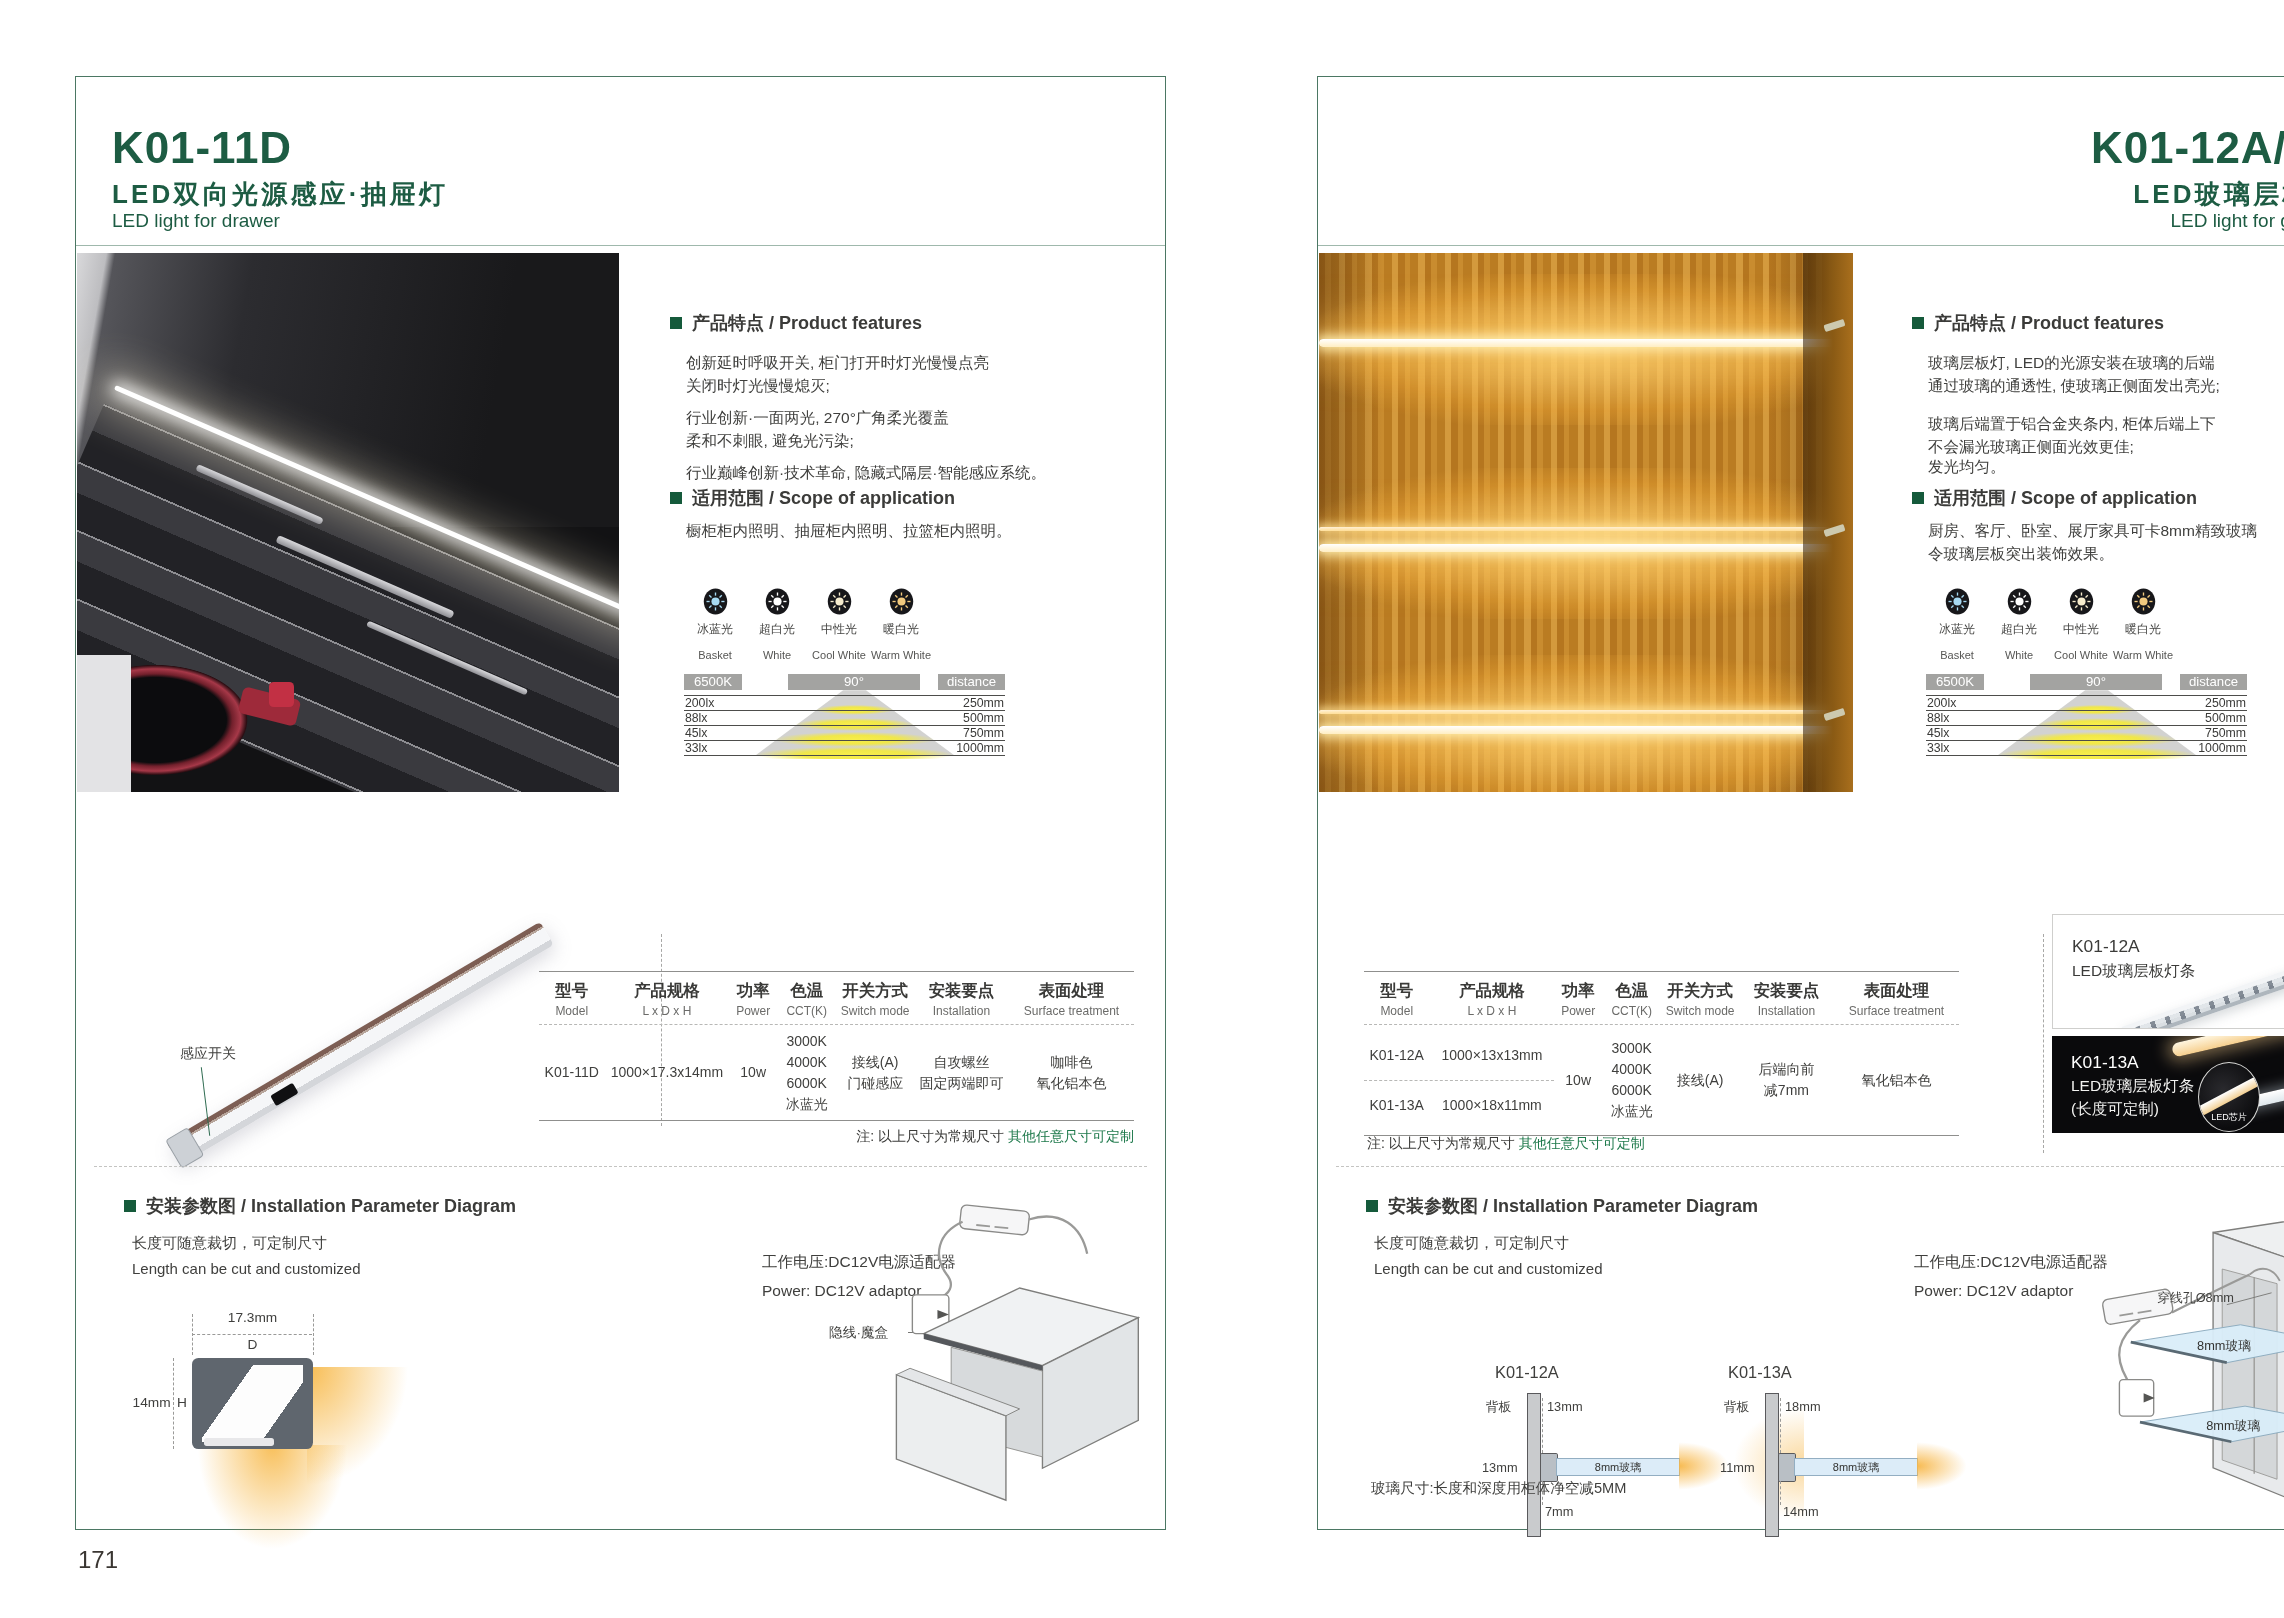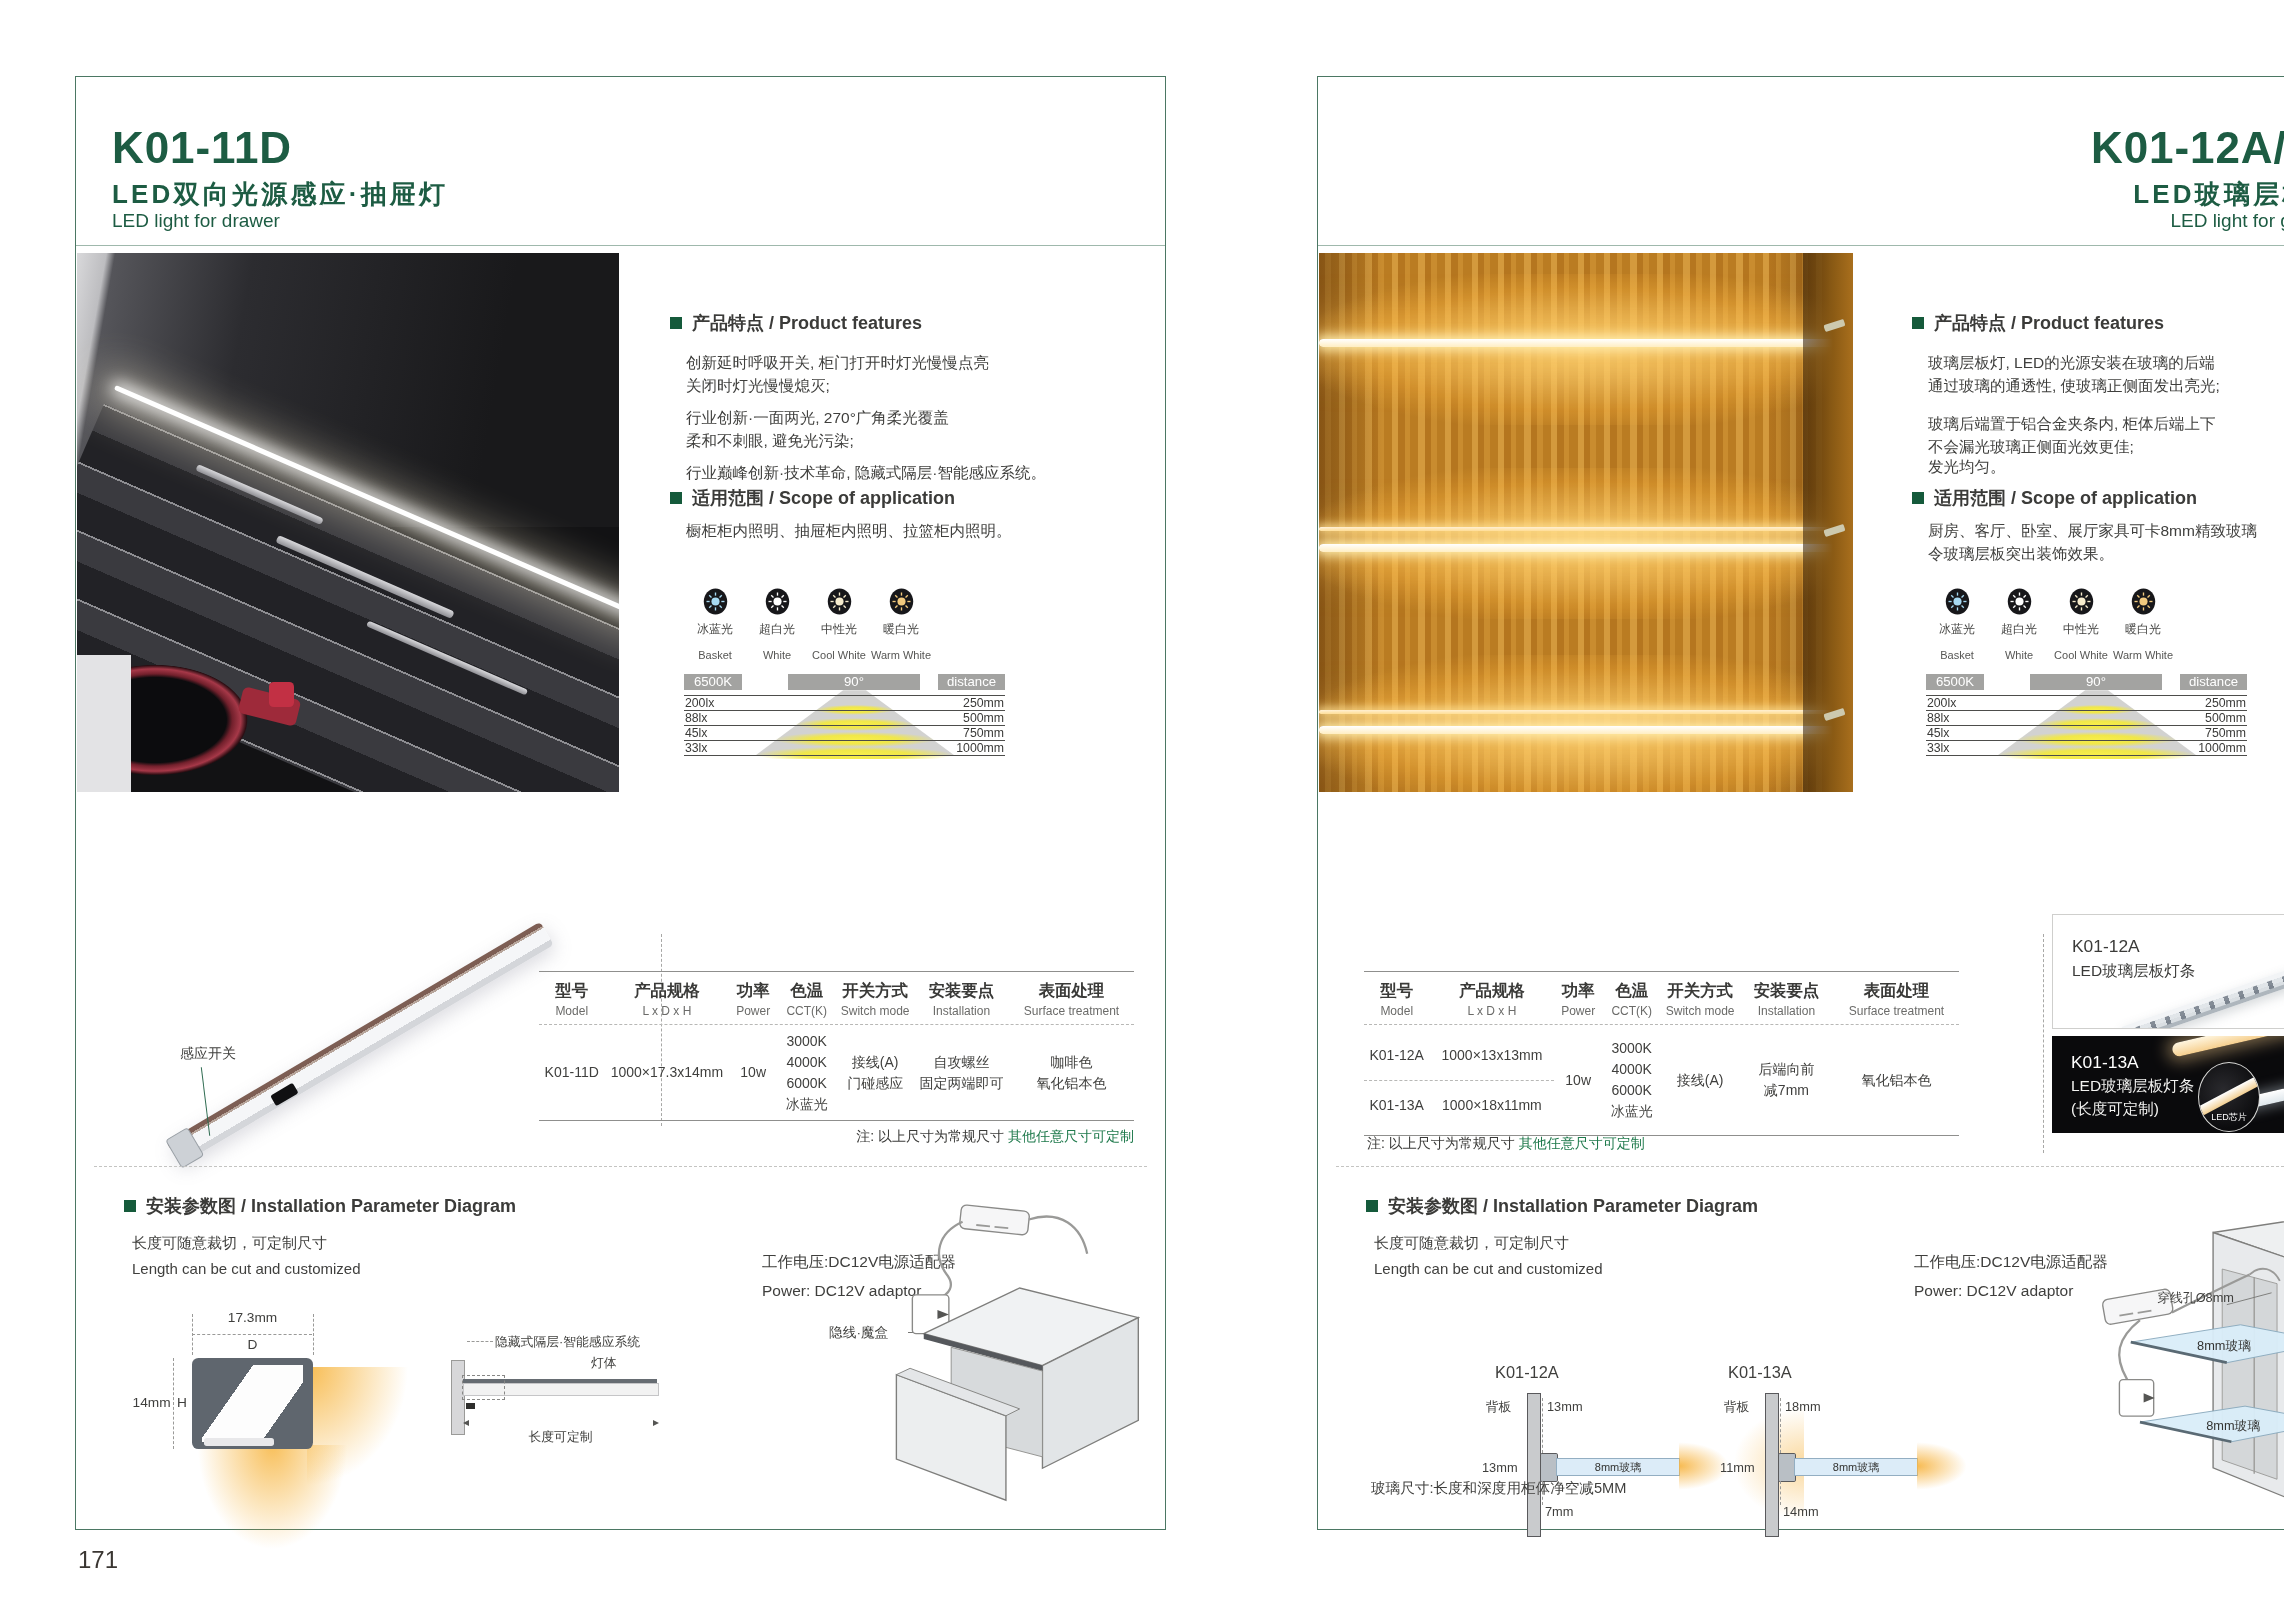--- a/index.html
+++ b/index.html
@@ -384,34 +384,20 @@
       <div class="glow" style="left:48px;top:135px;width:151px;height:105px;background:radial-gradient(ellipse at top,rgba(246,176,50,.8),rgba(246,176,50,0) 70%);"></div>
       <div class="xs-prof">
         <div class="xs-chan"></div>
         <div class="xs-diff"></div>
       </div>
       <div class="xs-dashv" style="left:24px;top:48px;height:91px;"></div>
       <div class="dlabel" style="left:-16.4px;top:85px;">14mm</div>
       <div class="dlabel" style="left:28px;top:85px;">H</div>
     </div>
 
-    <div class="middiag" style="left:375px;top:1257px;">
-      <div class="xs-dashh" style="left:15.5px;top:7.3px;width:26.5px;"></div>
-      <div class="dlabel-s" style="left:44px;top:0;">隐藏式隔层·智能感应系统</div>
-      <div class="dlabel-s" style="left:140px;top:21px;">灯体</div>
-      <div class="md-wall"></div>
-      <div class="md-bartop"></div>
-      <div class="md-barbody"></div>
-      <div class="md-dashbox"></div>
-      <div class="md-screw"></div>
-      <div class="md-arrow"></div>
-      <div class="md-ah" style="left:12px;top:86px;border-right:6.4px solid #555553;"></div>
-      <div class="md-ah" style="left:202px;top:86px;border-left:6.4px solid #555553;"></div>
-      <div class="dlabel-s" style="left:41px;top:95px;width:137px;text-align:center;">长度可定制</div>
-    </div>
 
     <div class="cutnote" style="left:686px;top:1175px;font-size:15.5px;">工作电压:DC12V电源适配器</div>
     <div class="cutnote" style="left:686px;top:1205px;font-size:15.5px;">Power: DC12V adaptor</div>
     <div class="dlabel" style="left:753px;top:1247px;">隐线·魔盒</div>
     <div style="position:absolute;left:832px;top:1255px;width:64px;border-top:0.9px solid #777775;"></div>
 
     <svg style="position:absolute;left:793px;top:1124px;" width="283" height="320" viewBox="0 0 620 700">
       <rect x="200" y="15" width="150" height="52" rx="12" transform="rotate(6 275 41)" fill="#f6f6f7" stroke="#8a8a88" stroke-width="3"></rect>
       <line x1="235" y1="52" x2="265" y2="55" stroke="#9a9a98" stroke-width="4"></line>
       <line x1="275" y1="56" x2="305" y2="59" stroke="#9a9a98" stroke-width="4"></line>

